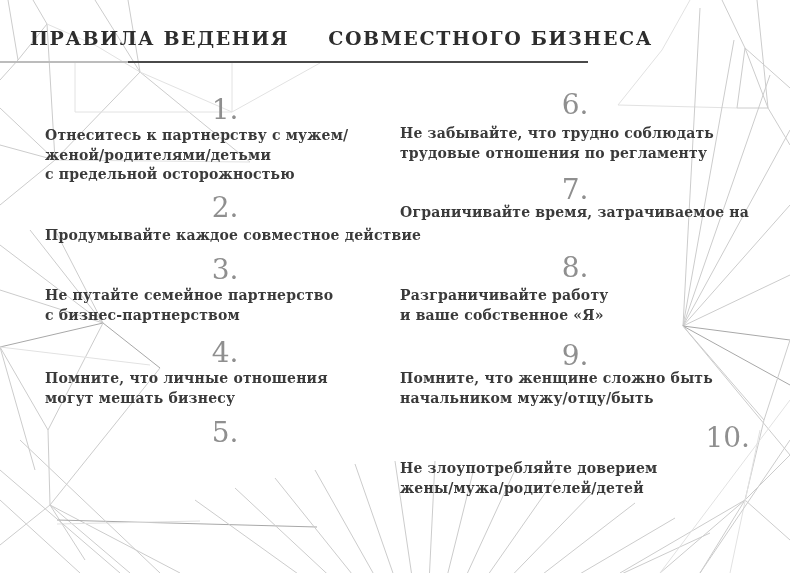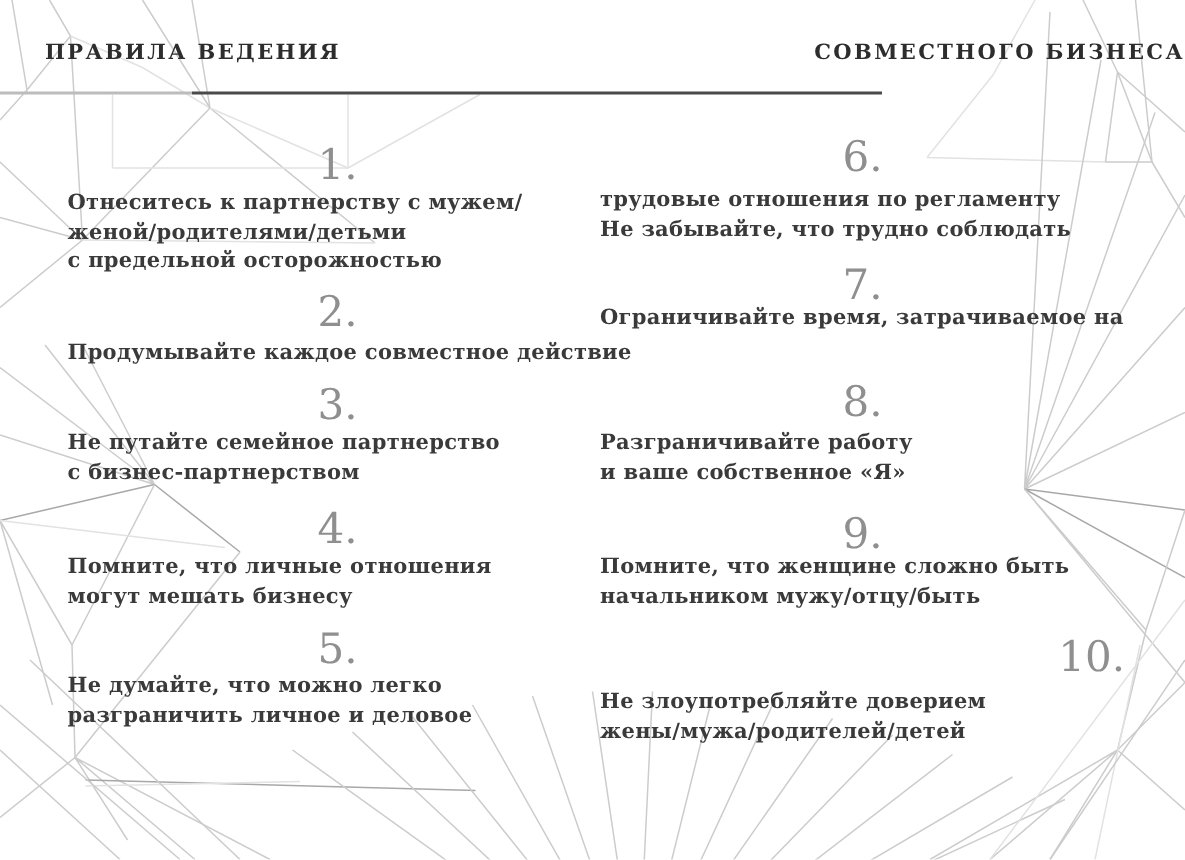--- a/index.html
+++ b/index.html
@@ -22,22 +22,22 @@
   }
   .ornament-layer{
     position:absolute;left:0;top:0;width:790px;height:573px;
     z-index:0;
   }
   .orn{stroke:var(--c-orn);stroke-width:1;fill:none;}
   .orn-dark{stroke:var(--c-orn-dark);stroke-width:1;fill:none;}
   .orn-light{stroke:var(--c-orn-light);stroke-width:1;fill:none;}
   .title-row{
     position:absolute;top:27px;left:30px;width:760px;
-    display:flex;justify-content:space-between;gap:53px;
-    font-weight:bold;font-size:14px;letter-spacing:1.6px;
+    display:flex;justify-content:flex-start;gap:39px;
+    font-weight:bold;font-size:19px;letter-spacing:1.6px;
     color:var(--c-title);z-index:2;white-space:nowrap;
   }
   .divider-light{
     position:absolute;top:61px;left:0;width:128px;height:2px;
     background:var(--c-rule-light);z-index:2;
   }
   .divider-dark{
     position:absolute;top:61px;left:128px;width:460px;height:2px;
     background:var(--c-rule-dark);z-index:2;
   }
@@ -129,30 +129,26 @@
     <div class="rule-text" style="top: 286px;">
       <div class="rule-line">Не путайте семейное партнерство</div>
       <div class="rule-line">с бизнес-партнерством</div>
     </div>
     <div class="rule-number" style="top: 339px;">4.</div>
     <div class="rule-text" style="top: 369px;">
       <div class="rule-line">Помните, что личные отношения</div>
       <div class="rule-line">могут мешать бизнесу</div>
     </div>
     <div class="rule-number" style="top: 419px;">5.</div>
-    <div class="rule-text" style="top: 448px;">
-      <div class="rule-line">Не думайте, что можно легко</div>
-      <div class="rule-line">разграничить личное и деловое</div>
-    </div>
   </div>
 <div id="col-right" class="column">
     <div class="rule-number" style="top: 91px;">6.</div>
     <div class="rule-text" style="top: 124px;">
+      <div class="rule-line">Не забывайте, что трудно соблюдать</div>
       <div class="rule-line">трудовые отношения по регламенту</div>
-      <div class="rule-line">Не забывайте, что трудно соблюдать</div>
     </div>
     <div class="rule-number" style="top: 176px;">7.</div>
     <div class="rule-text" style="top: 203px;">
       <div class="rule-line">Ограничивайте время, затрачиваемое на</div>
     </div>
     <div class="rule-number" style="top: 254px;">8.</div>
     <div class="rule-text" style="top: 286px;">
       <div class="rule-line">Разграничивайте работу</div>
       <div class="rule-line">и ваше собственное «Я»</div>
     </div>

